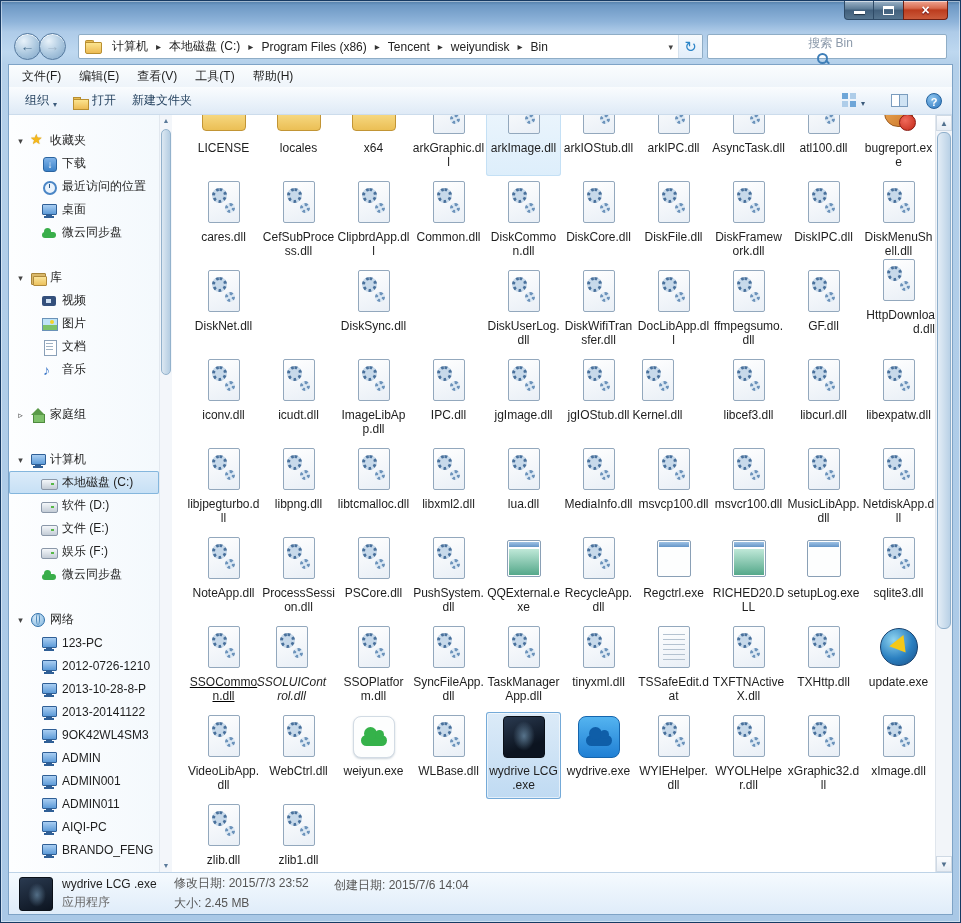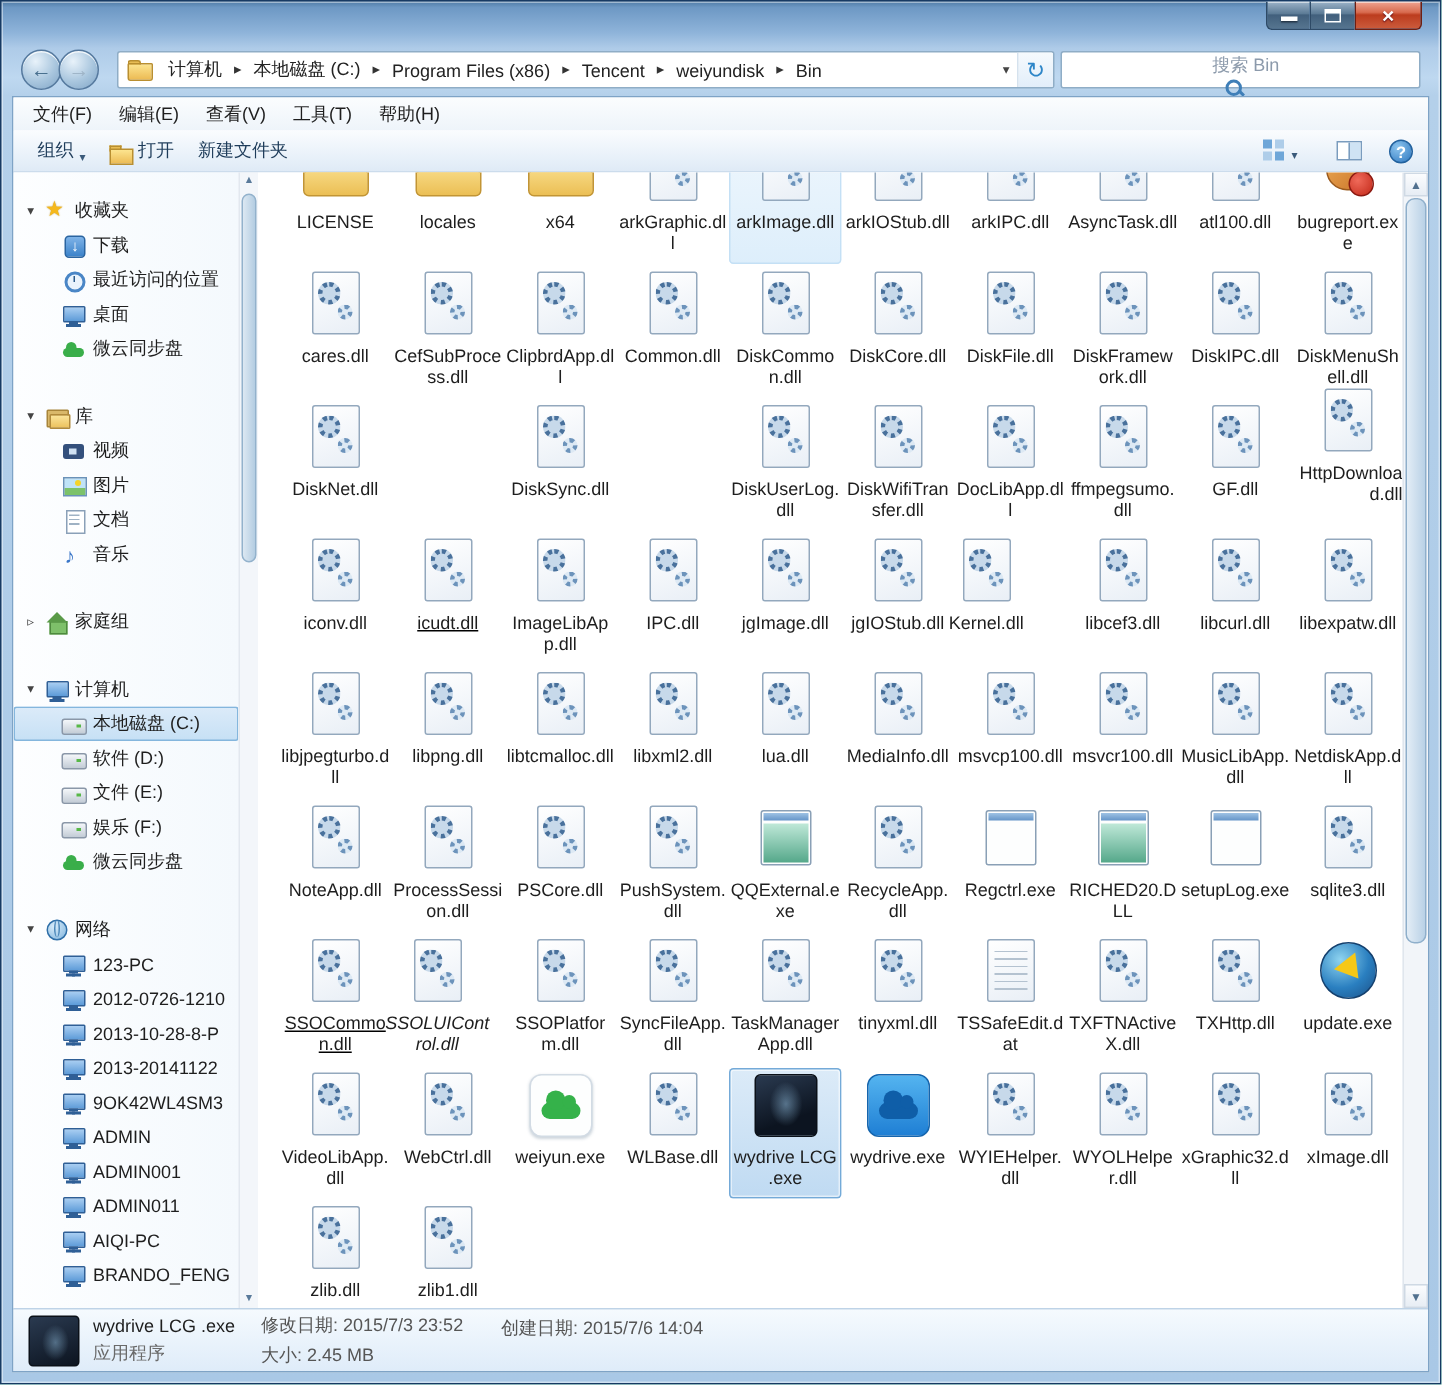--- a/index.html
+++ b/index.html
@@ -588,21 +588,21 @@
               <div class="flabel">HttpDownload.dll</div>
             </div>
             <div class="tile" style="left: 14px; top: 241px;">
               <div class="icon">
                 <i class="page"></i>
                 <i class="g1"></i>
                 <i class="g2"></i>
               </div>
               <div class="flabel">iconv.dll</div>
             </div>
-            <div class="tile" style="left: 89px; top: 241px; text-decoration: underline;">
+            <div class="tile" style="left: 89px; top: 241px;">
               <div class="icon">
                 <i class="page"></i>
                 <i class="g1"></i>
                 <i class="g2"></i>
               </div>
               <div class="flabel">icudt.dll</div>
             </div>
             <div class="tile" style="left: 164px; top: 241px;">
               <div class="icon">
                 <i class="page"></i>

